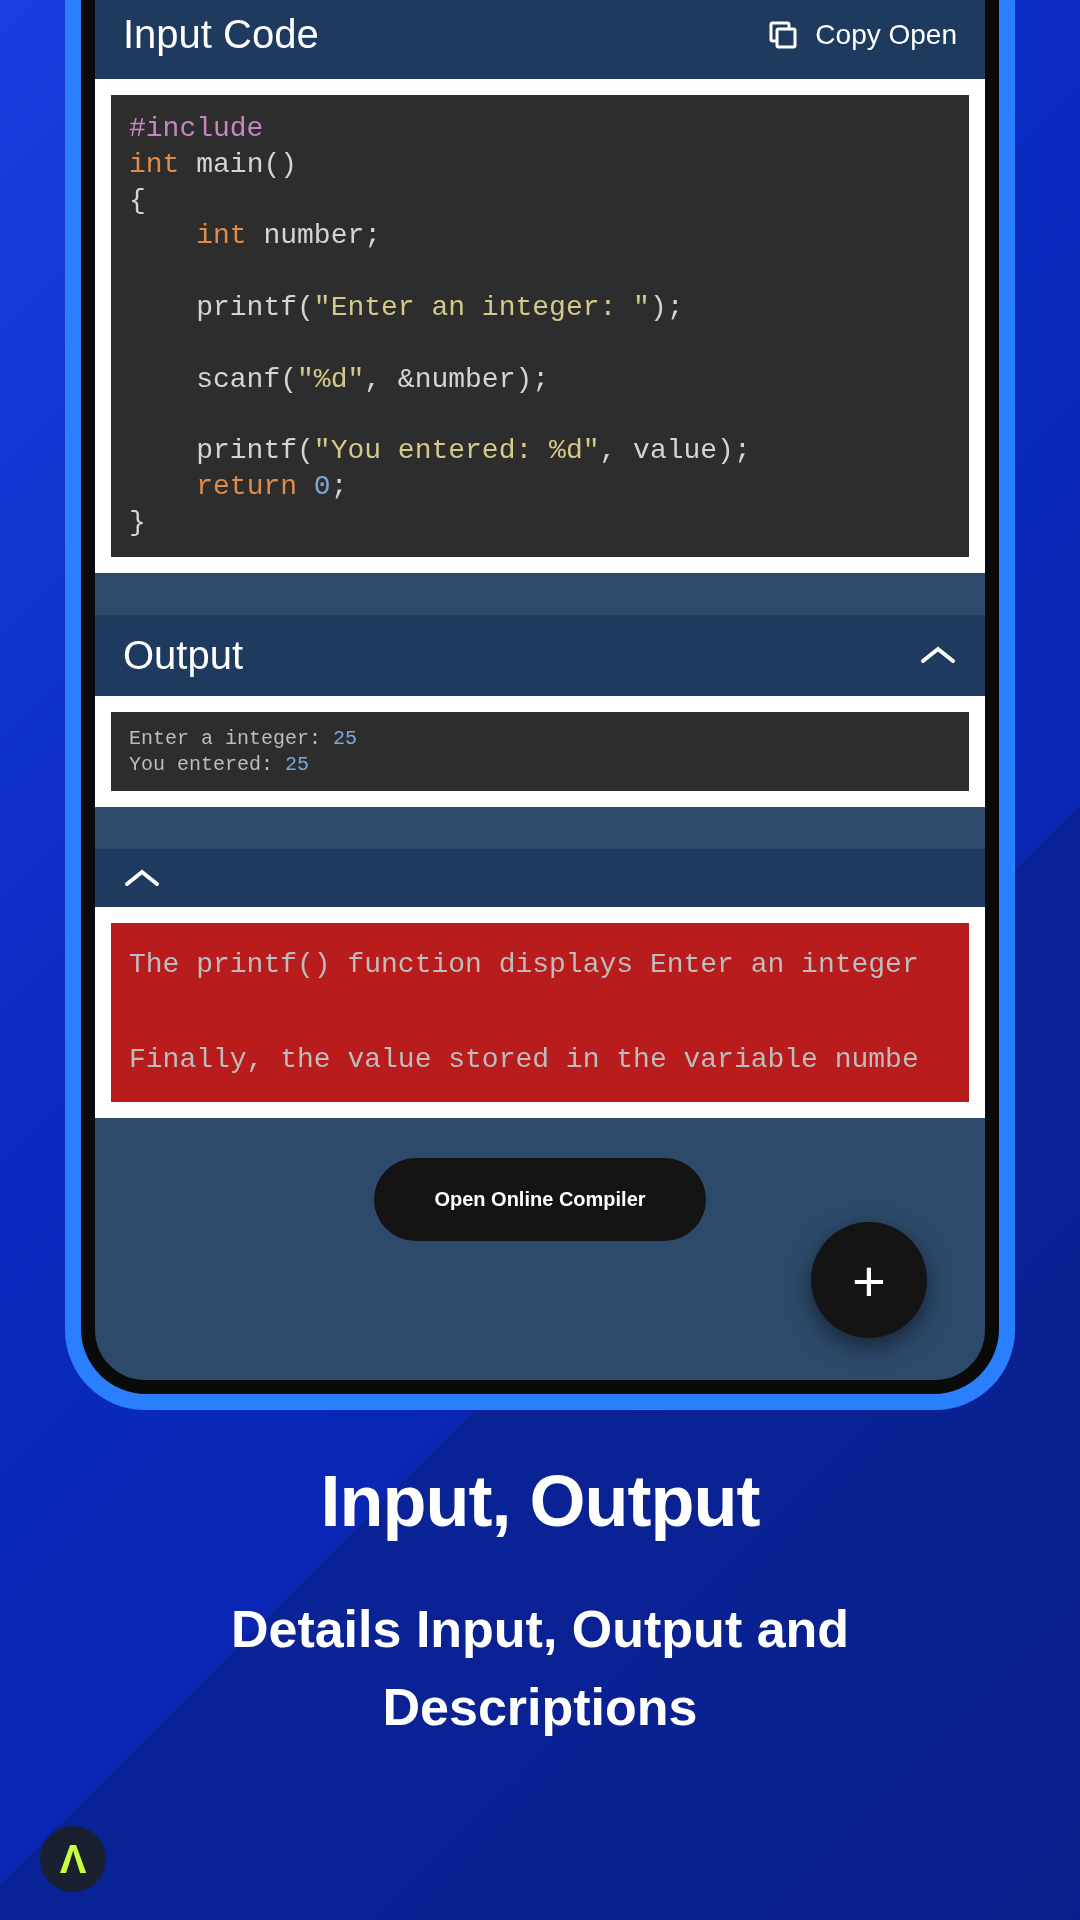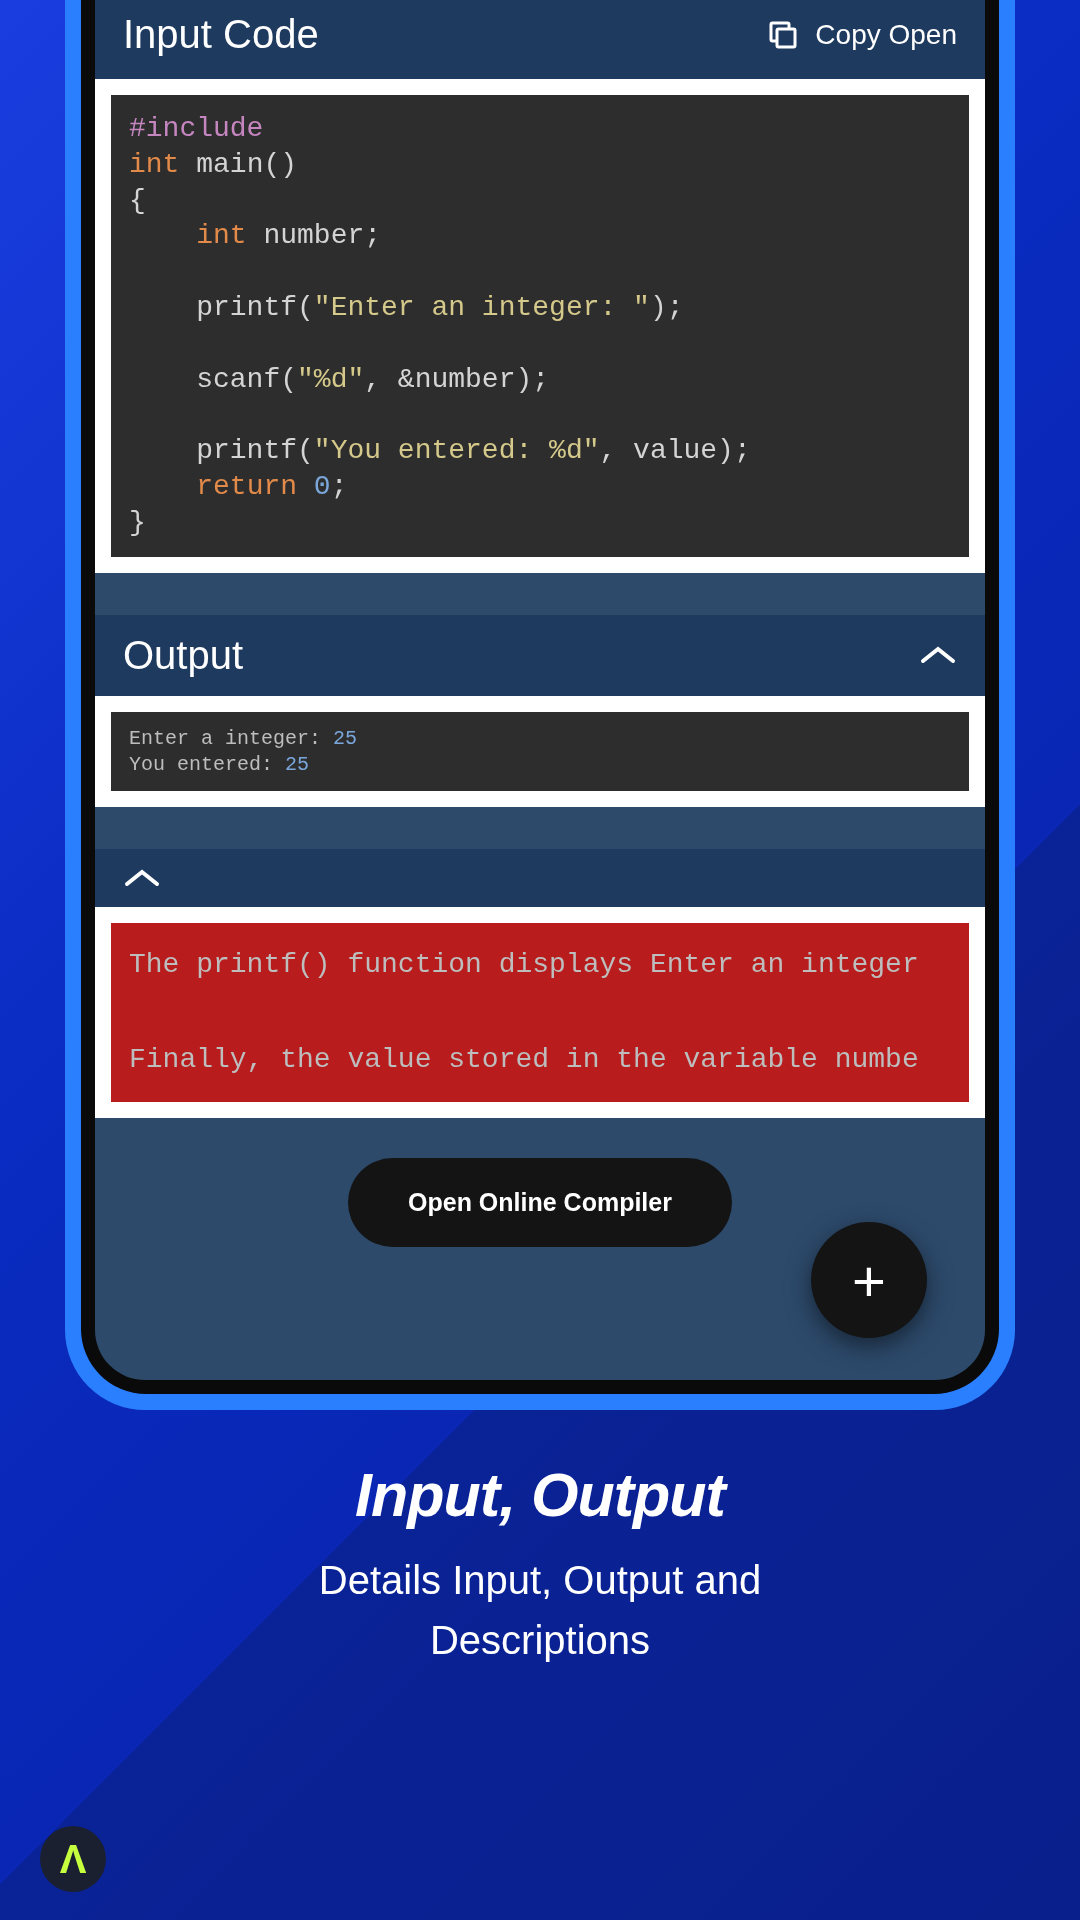--- a/index.html
+++ b/index.html
@@ -121,21 +121,21 @@
   color: #bdbdbd;
   white-space: pre;
   overflow: hidden;
 }
 
 .gap { height: 42px; background: #2d4a6b; }
 
 .pill-btn {
   background: #141414;
   color: #ffffff;
-  font-size: 25px;
+  font-size: 20px;
   font-weight: 600;
   padding: 30px 60px;
   border-radius: 60px;
   display: inline-block;
   margin: 40px auto 0 auto;
   text-align: center;
 }
 
 .center-row { text-align: center; }
 
@@ -158,30 +158,29 @@
 
 .promo {
   position: absolute;
   top: 1460px;
   width: 100%;
   text-align: center;
   color: #ffffff;
 }
 
 .promo-title {
-  font-size: 61px;
+  font-size: 72px;
   font-weight: 800;
-  font-style: italic;
   letter-spacing: -1px;
-  margin-bottom: 20px;
+  margin-bottom: 48px;
 }
 
 .promo-sub {
-  font-size: 40px;
-  font-weight: 400;
+  font-size: 52px;
+  font-weight: 700;
   line-height: 1.5;
 }
 
 .badge {
   position: absolute;
   bottom: 28px;
   left: 40px;
   width: 66px;
   height: 66px;
   background: #1a2030;

